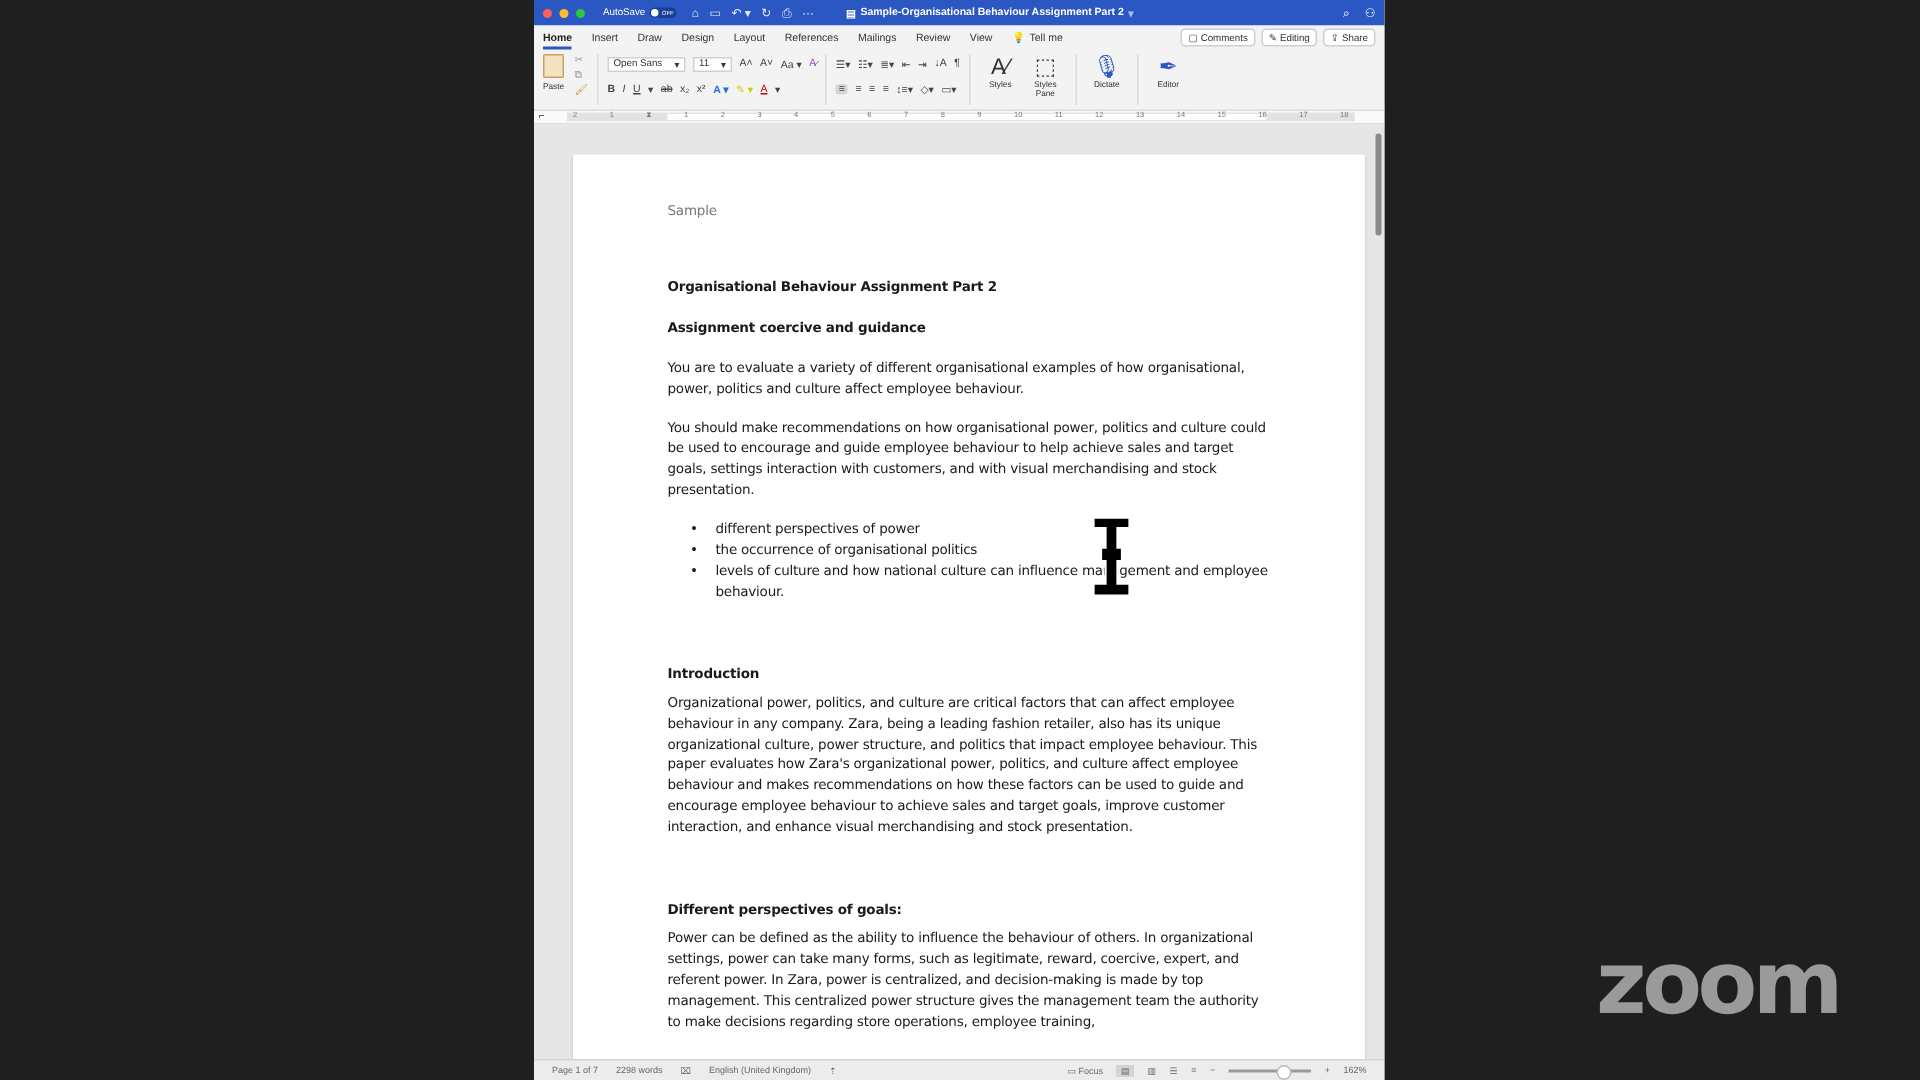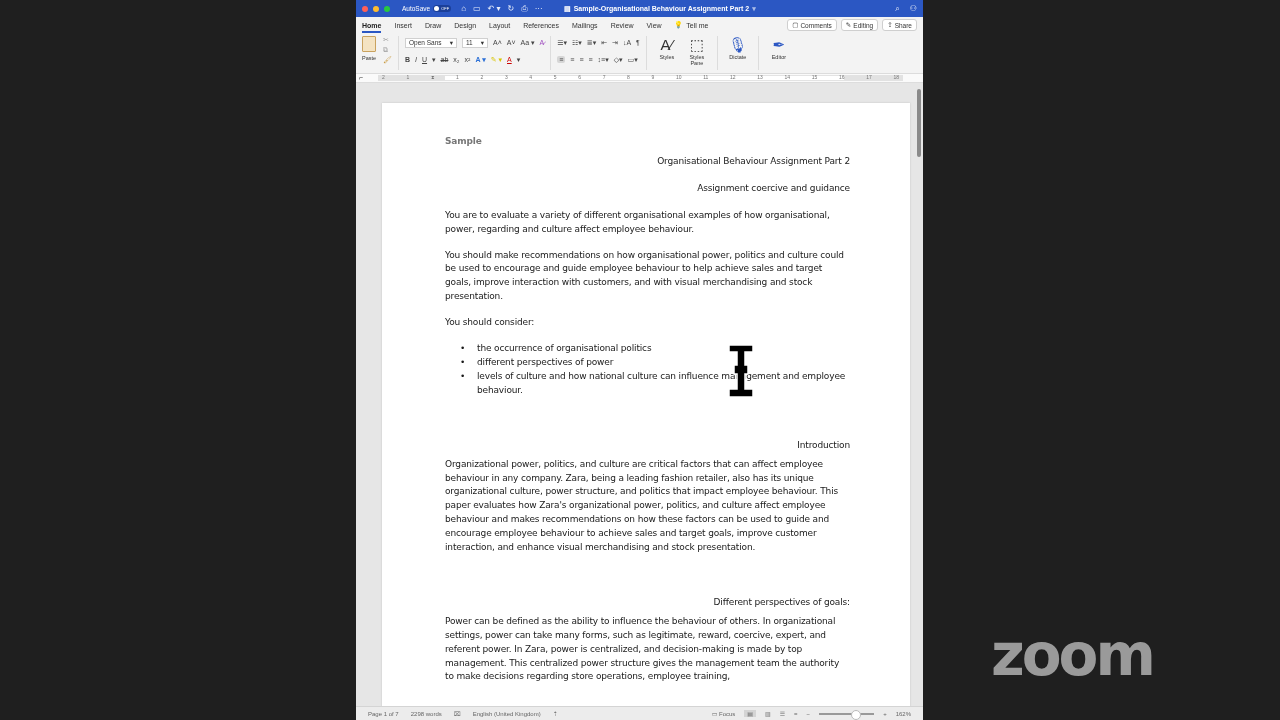--- a/index.html
+++ b/index.html
@@ -50,41 +50,41 @@
   .ruler-active { position: absolute; left: 88px; right: 78px; top: 1px; bottom: 1px; background: #fff; border: 1px solid #e3e3e3; }
   .ruler-inactive-l { position: absolute; left: 22px; width: 66px; top: 1px; bottom: 1px; background: #e2e2e2; }
   .ruler-inactive-r { position: absolute; right: 20px; width: 58px; top: 1px; bottom: 1px; background: #e2e2e2; }
   .ruler-nums { position: absolute; left: 22px; right: 20px; top: 0; display: flex; justify-content: space-between; font-size: 5px; color: #777; padding: 0 4px; }
   .tab-stop { position: absolute; left: 3px; top: 0; font-size: 7px; color: #333; }
 
   
   .canvas { position: absolute; top: 83px; left: 0; width: 567px; height: 623px; background: #e6e6e6; overflow: hidden; }
   .page { position: absolute; left: 26px; top: 20px; width: 528px; height: 620px; background: #fff; box-shadow: 0 0 2px rgba(0,0,0,0.15); }
   .content { position: absolute; left: 63px; top: 32px; width: 405px; font-family: "DejaVu Sans", sans-serif; font-size: 9px; line-height: 13.9px; color: #1a1a1a; letter-spacing: -0.15px; }
-  .header-text { color: #777; margin-bottom: 6px; font-weight: bold; }
-  .h { font-weight: normal; text-align: right; }
+  .header-text { color: #777; margin-bottom: 37px; }
+  .h { font-weight: bold; }
   .p { margin-bottom: 12px; }
   .h-gap { margin-bottom: 13px; }
   ul.bullets { list-style: none; margin-bottom: 12px; }
   ul.bullets li { padding-left: 32px; position: relative; }
   ul.bullets li::before { content: "•"; position: absolute; left: 15px; }
   .section-h { margin-top: 41px; margin-bottom: 5px; }
 
   .scrollbar { position: absolute; right: 2px; top: 6px; width: 4px; height: 68px; background: #8a8a8a; border-radius: 2px; }
 
   .cursor { position: absolute; left: 344px; top: 240px; width: 30px; height: 56px; }
 
   
   .status { position: absolute; bottom: 0; left: 0; right: 0; height: 14px; background: #ececec; border-top: 1px solid #d4d4d4; display: flex; align-items: center; padding: 0 12px; font-size: 6px; color: #666; gap: 12px; }
   .status-right { margin-left: auto; display: flex; align-items: center; gap: 9px; }
   .view-sel { background: #d4d4d4; padding: 0 3px; }
   .zoom-slider { width: 55px; height: 2px; background: #999; position: relative; }
   .zoom-slider::after { content: ""; position: absolute; left: 32px; top: -3px; width: 8px; height: 8px; border-radius: 50%; background: #fff; border: 1px solid #bbb; }
 
-  .zoom-logo { position: absolute; left: 991px; top: 626px; font-family: "DejaVu Sans", sans-serif; font-size: 58px; font-weight: bold; color: #9a9a9a; letter-spacing: -3px; line-height: 58px; }
+  .zoom-logo { position: absolute; left: 1064px; top: 626px; font-family: "DejaVu Sans", sans-serif; font-size: 58px; font-weight: bold; color: #9a9a9a; letter-spacing: -3px; line-height: 58px; }
 </style>
 </head>
 <body>
 
 <div class="screen">
 
   <div class="window">
 
     <div class="titlebar">
       <div class="traffic">
@@ -257,26 +257,25 @@
         <span>18</span>
       </div>
     </div>
 
     <div class="canvas">
       <div class="page">
         <div class="content">
           <div class="header-text">Sample</div>
           <div class="h h-gap">Organisational Behaviour Assignment Part 2</div>
           <div class="h h-gap">Assignment coercive and guidance</div>
-          <div class="p">You are to evaluate a variety of different organisational examples of how organisational, power, regarding and culture affect employee behaviour.</div>
-          <div class="p">You should make recommendations on how organisational power, politics and culture could be used to encourage and guide employee behaviour to help achieve sales and target goals, improve interaction with customers, and with visual merchandising and stock presentation.</div>
-          <div class="p">You should consider:</div>
+          <div class="p">You are to evaluate a variety of different organisational examples of how organisational, power, politics and culture affect employee behaviour.</div>
+          <div class="p">You should make recommendations on how organisational power, politics and culture could be used to encourage and guide employee behaviour to help achieve sales and target goals, settings interaction with customers, and with visual merchandising and stock presentation.</div>
           <ul class="bullets">
+            <li>different perspectives of power</li>
             <li>the occurrence of organisational politics</li>
-            <li>different perspectives of power</li>
             <li>levels of culture and how national culture can influence management and employee behaviour.</li>
           </ul>
           <div class="h section-h">Introduction</div>
           <div class="p">Organizational power, politics, and culture are critical factors that can affect employee behaviour in any company. Zara, being a leading fashion retailer, also has its unique organizational culture, power structure, and politics that impact employee behaviour. This paper evaluates how Zara's organizational power, politics, and culture affect employee behaviour and makes recommendations on how these factors can be used to guide and encourage employee behaviour to achieve sales and target goals, improve customer interaction, and enhance visual merchandising and stock presentation.</div>
           <div class="h section-h">Different perspectives of goals:</div>
           <div class="p">Power can be defined as the ability to influence the behaviour of others. In organizational settings, power can take many forms, such as legitimate, reward, coercive, expert, and referent power. In Zara, power is centralized, and decision-making is made by top management. This centralized power structure gives the management team the authority to make decisions regarding store operations, employee training,</div>
         </div>
         <svg class="cursor" viewBox="0 0 30 56">
           <path d="M3 2 H27 V9 H19 V22 H22 V31 H19 V46 H27 V54 H3 V46 H11 V31 H8 V22 H11 V9 H3 Z" fill="#000" stroke="#fff" stroke-width="1.5"></path>
         </svg>

